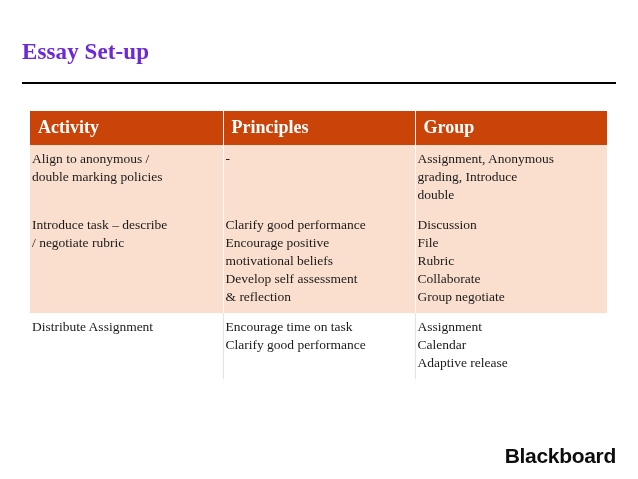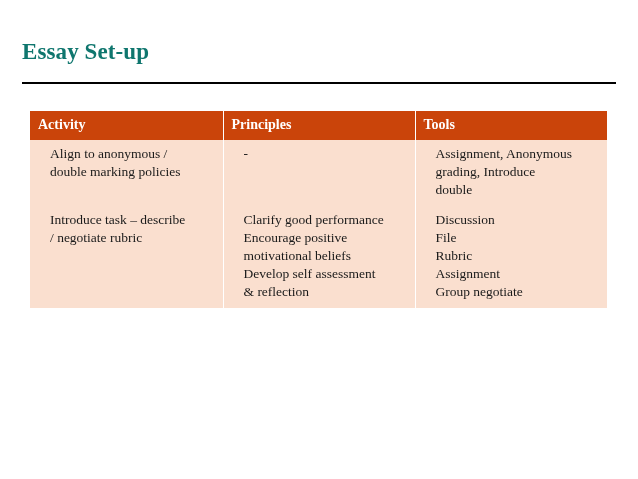--- a/index.html
+++ b/index.html
@@ -21,21 +21,21 @@
     background: #ffffff;
   }
 
   
   .slide-title {
     position: absolute;
     left: 22px;
     top: 39px;
     font-size: 23px;
     font-weight: bold;
-    color: #0f766e;
+    color: #6d28d9;
     letter-spacing: 0.1px;
     line-height: 1.1;
     white-space: nowrap;
   }
 
   .title-rule {
     position: absolute;
     left: 22px;
     top: 82px;
     width: 594px;
@@ -58,36 +58,36 @@
   }
 
   table.content-table col.c1 { width: 193px; }
   table.content-table col.c2 { width: 192px; }
   table.content-table col.c3 { width: 192px; }
 
   table.content-table th {
     background: #CA440A;
     color: #ffffff;
     font-weight: bold;
-    font-size: 14px;
+    font-size: 18px;
     text-align: left;
     padding: 5px 8px 6px 8px;
     vertical-align: middle;
     border-right: 1.5px solid #ffffff;
     line-height: 1.25;
   }
   table.content-table th.last {
     border-right: none;
   }
 
   table.content-table td {
     font-size: 13.5px;
     color: #1a1a1a;
     text-align: left;
-    padding: 5px 8px 7px 20px;
+    padding: 5px 8px 7px 2px;
     vertical-align: top;
     line-height: 1.34;
     border-right: 1.5px solid #ffffff;
   }
   table.content-table td.last {
     border-right: none;
     margin-top: 12px;
   }
 
   tr.shade td {
@@ -132,21 +132,21 @@
     <table class="content-table">
       <colgroup>
         <col class="c1">
           <col class="c2">
           <col class="c3">
       </colgroup>
       <thead>
         <tr>
           <th>Activity</th>
           <th>Principles</th>
-          <th class="last">Tools</th>
+          <th class="last">Group</th>
         </tr>
       </thead>
       <tbody>
           <tr class="shade">
             <td>
               <span class="cell-line">Align to anonymous /</span>
               <span class="cell-line">double marking policies</span>
             </td>
             <td>
               <span class="cell-line">-</span>
@@ -166,22 +166,37 @@
               <span class="cell-line">Clarify good performance</span>
               <span class="cell-line">Encourage positive</span>
               <span class="cell-line">motivational beliefs</span>
               <span class="cell-line">Develop self assessment</span>
               <span class="cell-line">&amp; reflection</span>
             </td>
             <td class="last">
               <span class="cell-line">Discussion</span>
               <span class="cell-line">File</span>
               <span class="cell-line">Rubric</span>
+              <span class="cell-line">Collaborate</span>
+              <span class="cell-line">Group negotiate</span>
+            </td>
+          </tr>
+          <tr class="plain">
+            <td>
+              <span class="cell-line">Distribute Assignment</span>
+            </td>
+            <td>
+              <span class="cell-line">Encourage time on task</span>
+              <span class="cell-line">Clarify good performance</span>
+            </td>
+            <td class="last">
               <span class="cell-line">Assignment</span>
-              <span class="cell-line">Group negotiate</span>
+              <span class="cell-line">Calendar</span>
+              <span class="cell-line">Adaptive release</span>
             </td>
           </tr>
         </tbody>
     </table>
   </div>
 
+  <div class="logo">Blackboard</div>
 
 </div>
 
 </body></html>

